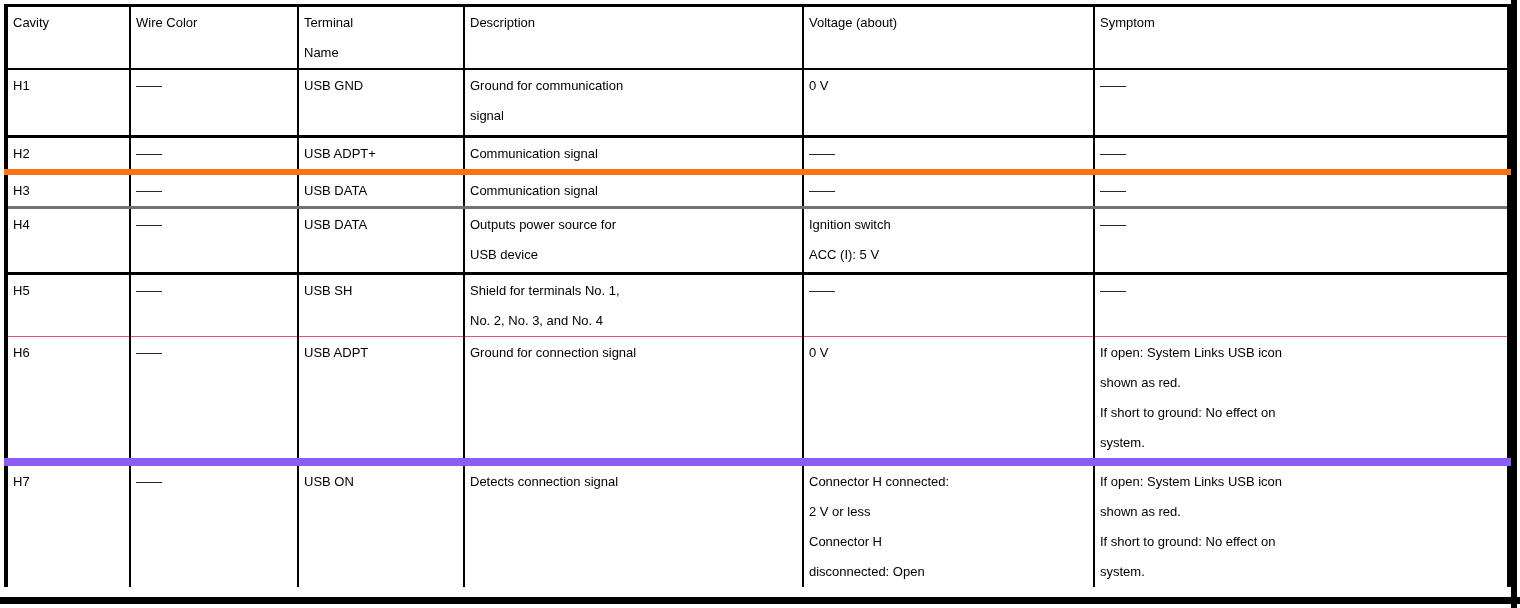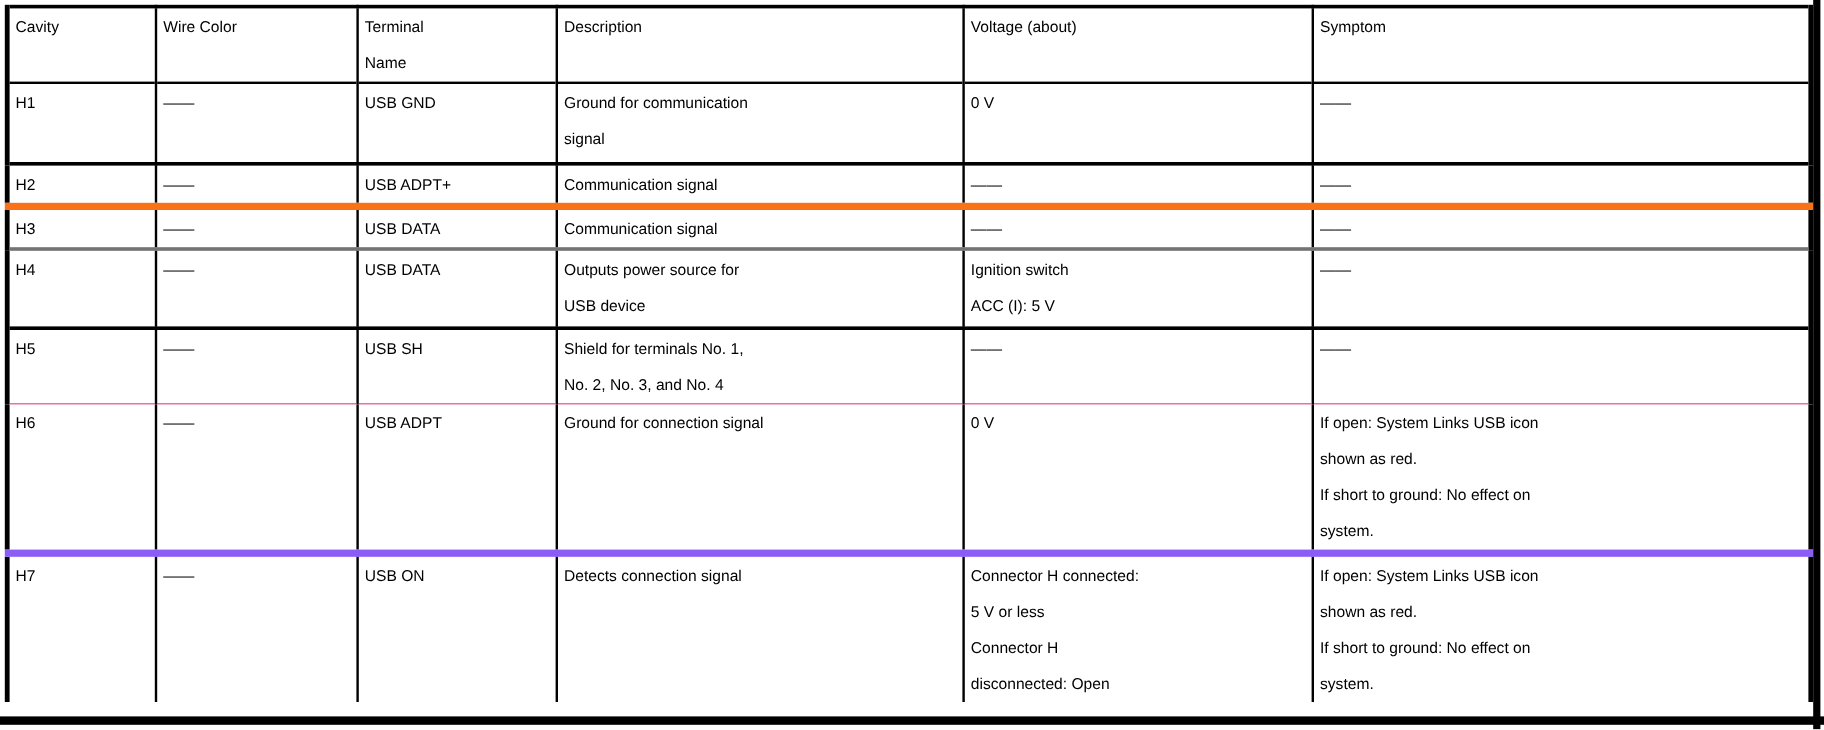--- a/index.html
+++ b/index.html
@@ -23,21 +23,21 @@
   table.wiring-table td:first-child{border-left:4px solid #000;}
   table.wiring-table th:last-child,
   table.wiring-table td:last-child{border-right:4px solid #000;}
   tr.hdr{border-top:3px solid #000;height:63px;}
   tr.r1{border-top:2px solid #000;height:67px;margin-left:40px;}
   tr.r2{border-top:3px solid #000;height:33px;}
   tr.r3{border-top:6px solid #f97316;height:36px;}
   tr.r4{border-top:3px solid #737373;height:66px;}
   tr.r5{border-top:3px solid #000;height:62px;}
   tr.r6{border-top:1px solid #ec4899;height:124px;}
-  tr.r7{border-top:6px solid #8b5cf6;height:122px;}
+  tr.r7{border-top:8px solid #8b5cf6;height:122px;}
   .scan-bottom{position:absolute;left:0;top:597px;width:1520px;height:7px;background:#000;}
   .scan-right{position:absolute;top:0;right:3px;width:6px;height:608px;background:#000;}
 </style>
 </head>
 <body>
 
 <div class="page">
 
   <table class="wiring-table">
     <colgroup>
@@ -114,21 +114,21 @@
 shown as red.
 If short to ground: No effect on
 system.</td>
       </tr>
       <tr class="r7">
         <td>H7</td>
         <td>——</td>
         <td>USB ON</td>
         <td>Detects connection signal</td>
         <td>Connector H connected:
-5 V or less
+2 V or less
 Connector H
 disconnected: Open</td>
         <td>If open: System Links USB icon
 shown as red.
 If short to ground: No effect on
 system.</td>
       </tr>
     </tbody>
   </table>
 

